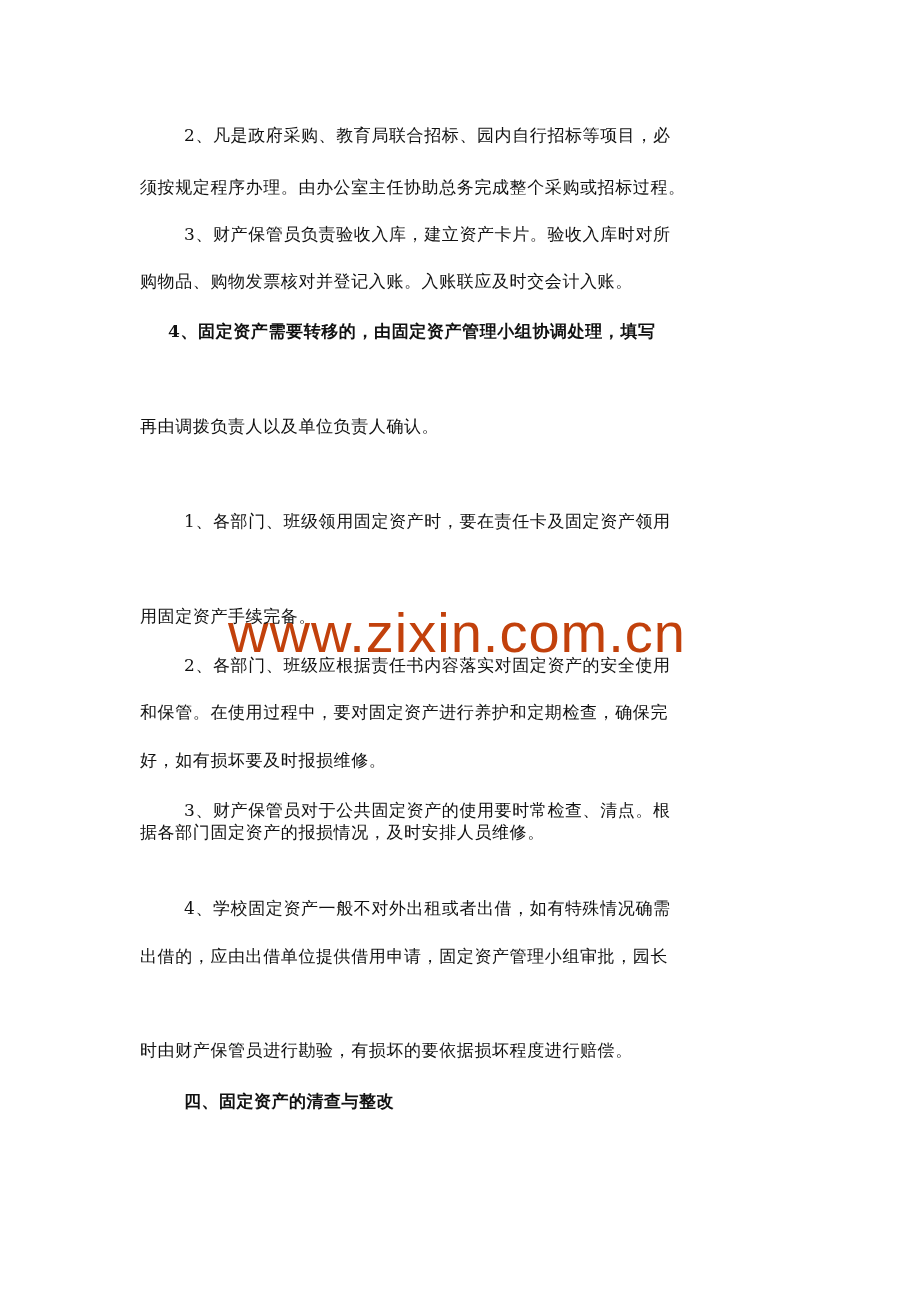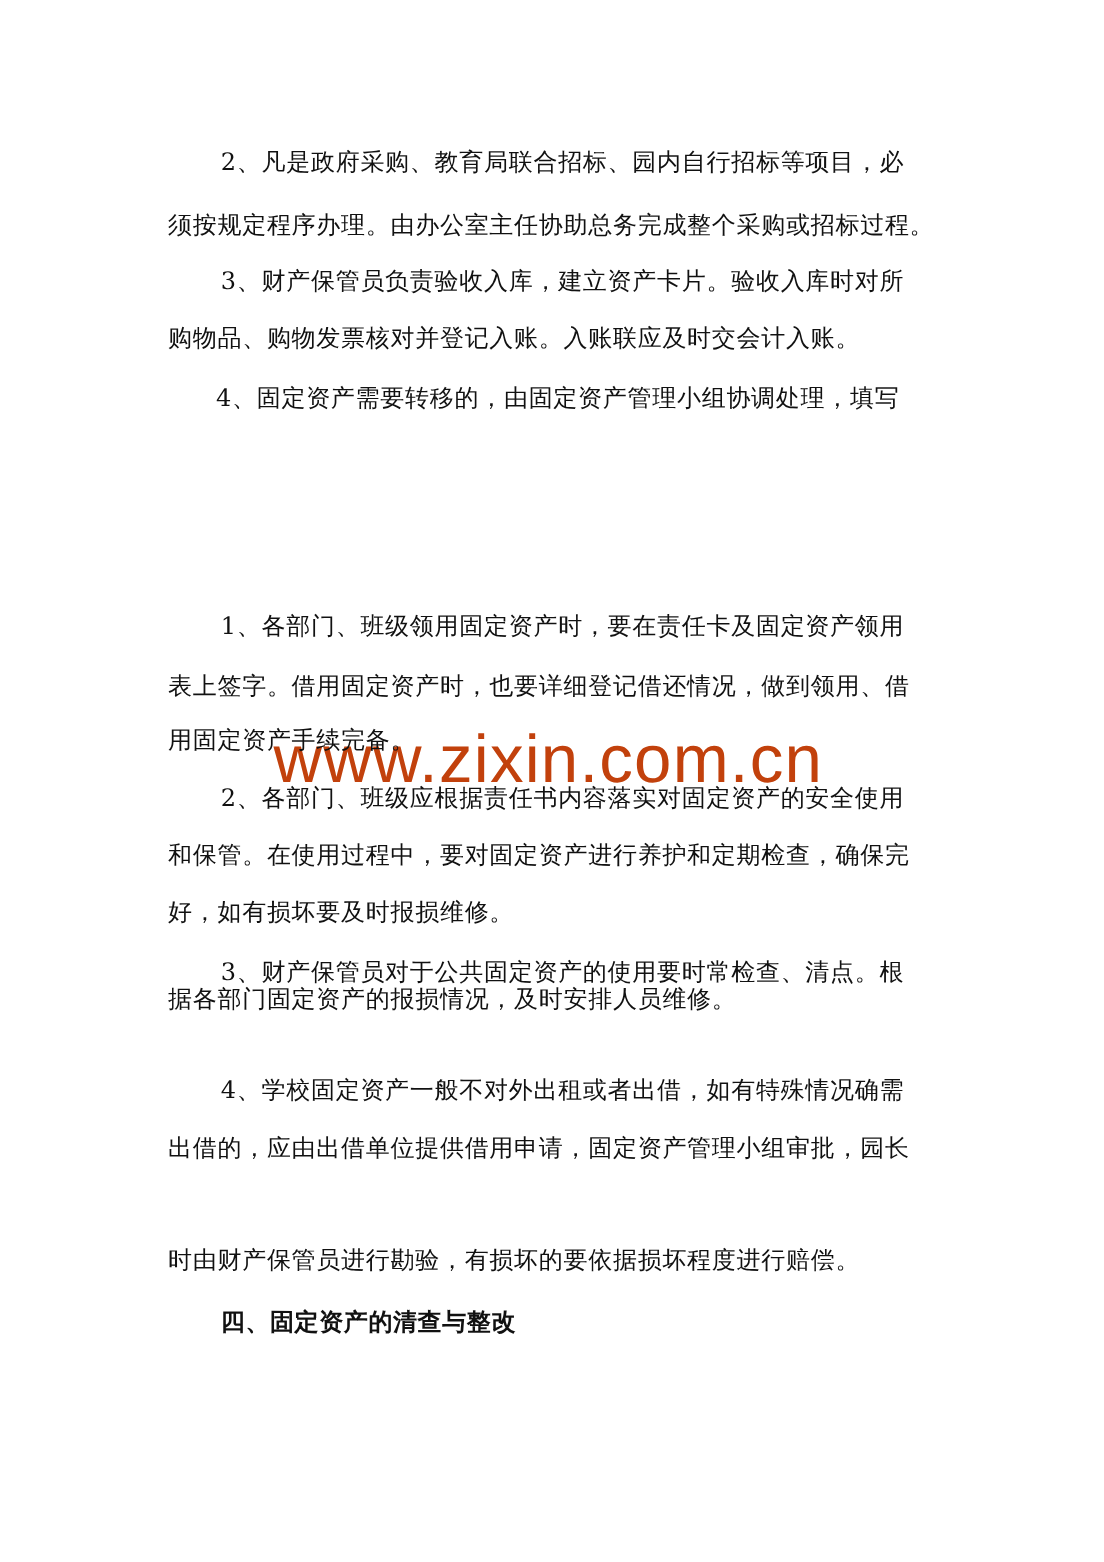--- a/index.html
+++ b/index.html
@@ -18,27 +18,27 @@
   .page {
     position: absolute;
     left: 0;
     top: 0;
     width: 920px;
     height: 1302px;
   }
   .line {
     position: absolute;
     left: 140px;
-    font-size: 20px;
+    font-size: 17px;
     line-height: 26px;
     white-space: nowrap;
     letter-spacing: 0.6px;
   }
   .indent { left: 184px; }
-  .indent-num4 { left: 180px; }
+  .indent-num4 { left: 168px; font-weight: bold; }
   .heading {
     font-family: "DejaVu Sans", "Liberation Sans", sans-serif;
     font-weight: bold;
     left: 184px;
     letter-spacing: 0.5px;
   }
   .watermark {
     position: absolute;
     left: 228px;
     top: 600px;
@@ -59,24 +59,24 @@
 
   <div class="watermark">www.zixin.com.cn</div>
 
   <div class="line indent" style="top:122px;">2、凡是政府采购、教育局联合招标、园内自行招标等项目，必</div>
   <div class="line" style="top:174px;">须按规定程序办理。由办公室主任协助总务完成整个采购或招标过程。</div>
 
   <div class="line indent" style="top:221px;">3、财产保管员负责验收入库，建立资产卡片。验收入库时对所</div>
   <div class="line" style="top:268px;">购物品、购物发票核对并登记入账。入账联应及时交会计入账。</div>
 
   <div class="line indent-num4" style="top:318px;">4、固定资产需要转移的，由固定资产管理小组协调处理，填写</div>
+  <div class="line" style="top:413px;">再由调拨负责人以及单位负责人确认。</div>
 
 
   <div class="line indent" style="top:508px;">1、各部门、班级领用固定资产时，要在责任卡及固定资产领用</div>
-  <div class="line" style="top:558px;">表上签字。借用固定资产时，也要详细登记借还情况，做到领用、借</div>
   <div class="line" style="top:603px;">用固定资产手续完备。</div>
 
   <div class="line indent" style="top:652px;">2、各部门、班级应根据责任书内容落实对固定资产的安全使用</div>
   <div class="line" style="top:700px;font-family:Liberation Serif, serif;">和保管。在使用过程中，要对固定资产进行养护和定期检查，确保完</div>
   <div class="line" style="top:747px;">好，如有损坏要及时报损维修。</div>
 
   <div class="line indent" style="top:797px;">3、财产保管员对于公共固定资产的使用要时常检查、清点。根</div>
   <div class="line" style="top:819px;">据各部门固定资产的报损情况，及时安排人员维修。</div>
 
   <div class="line indent" style="top:895px;">4、学校固定资产一般不对外出租或者出借，如有特殊情况确需</div>

